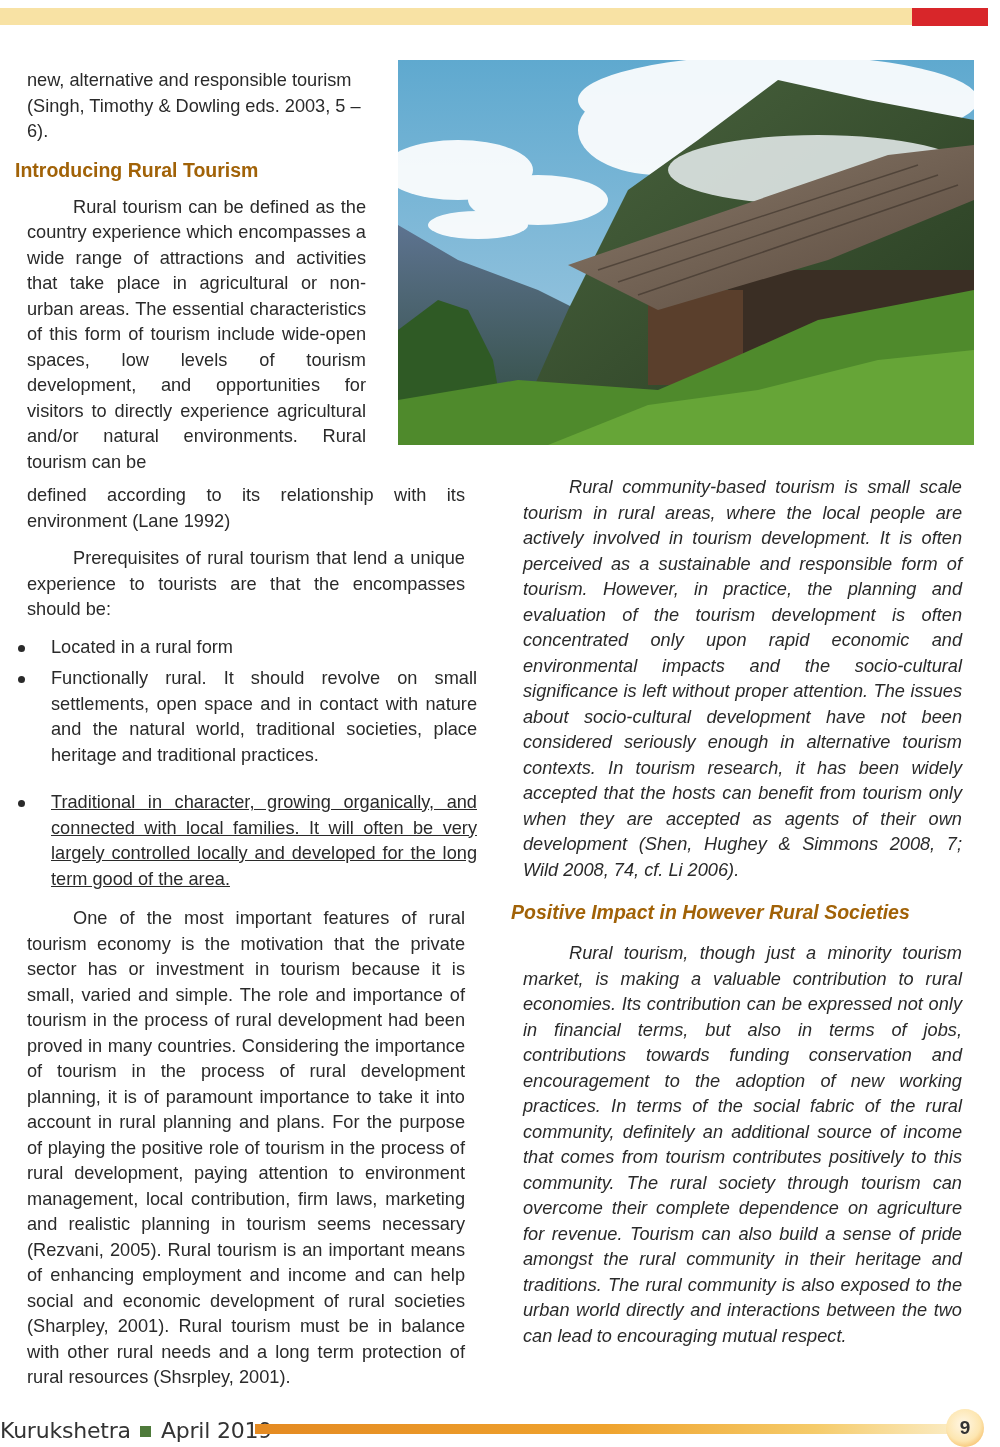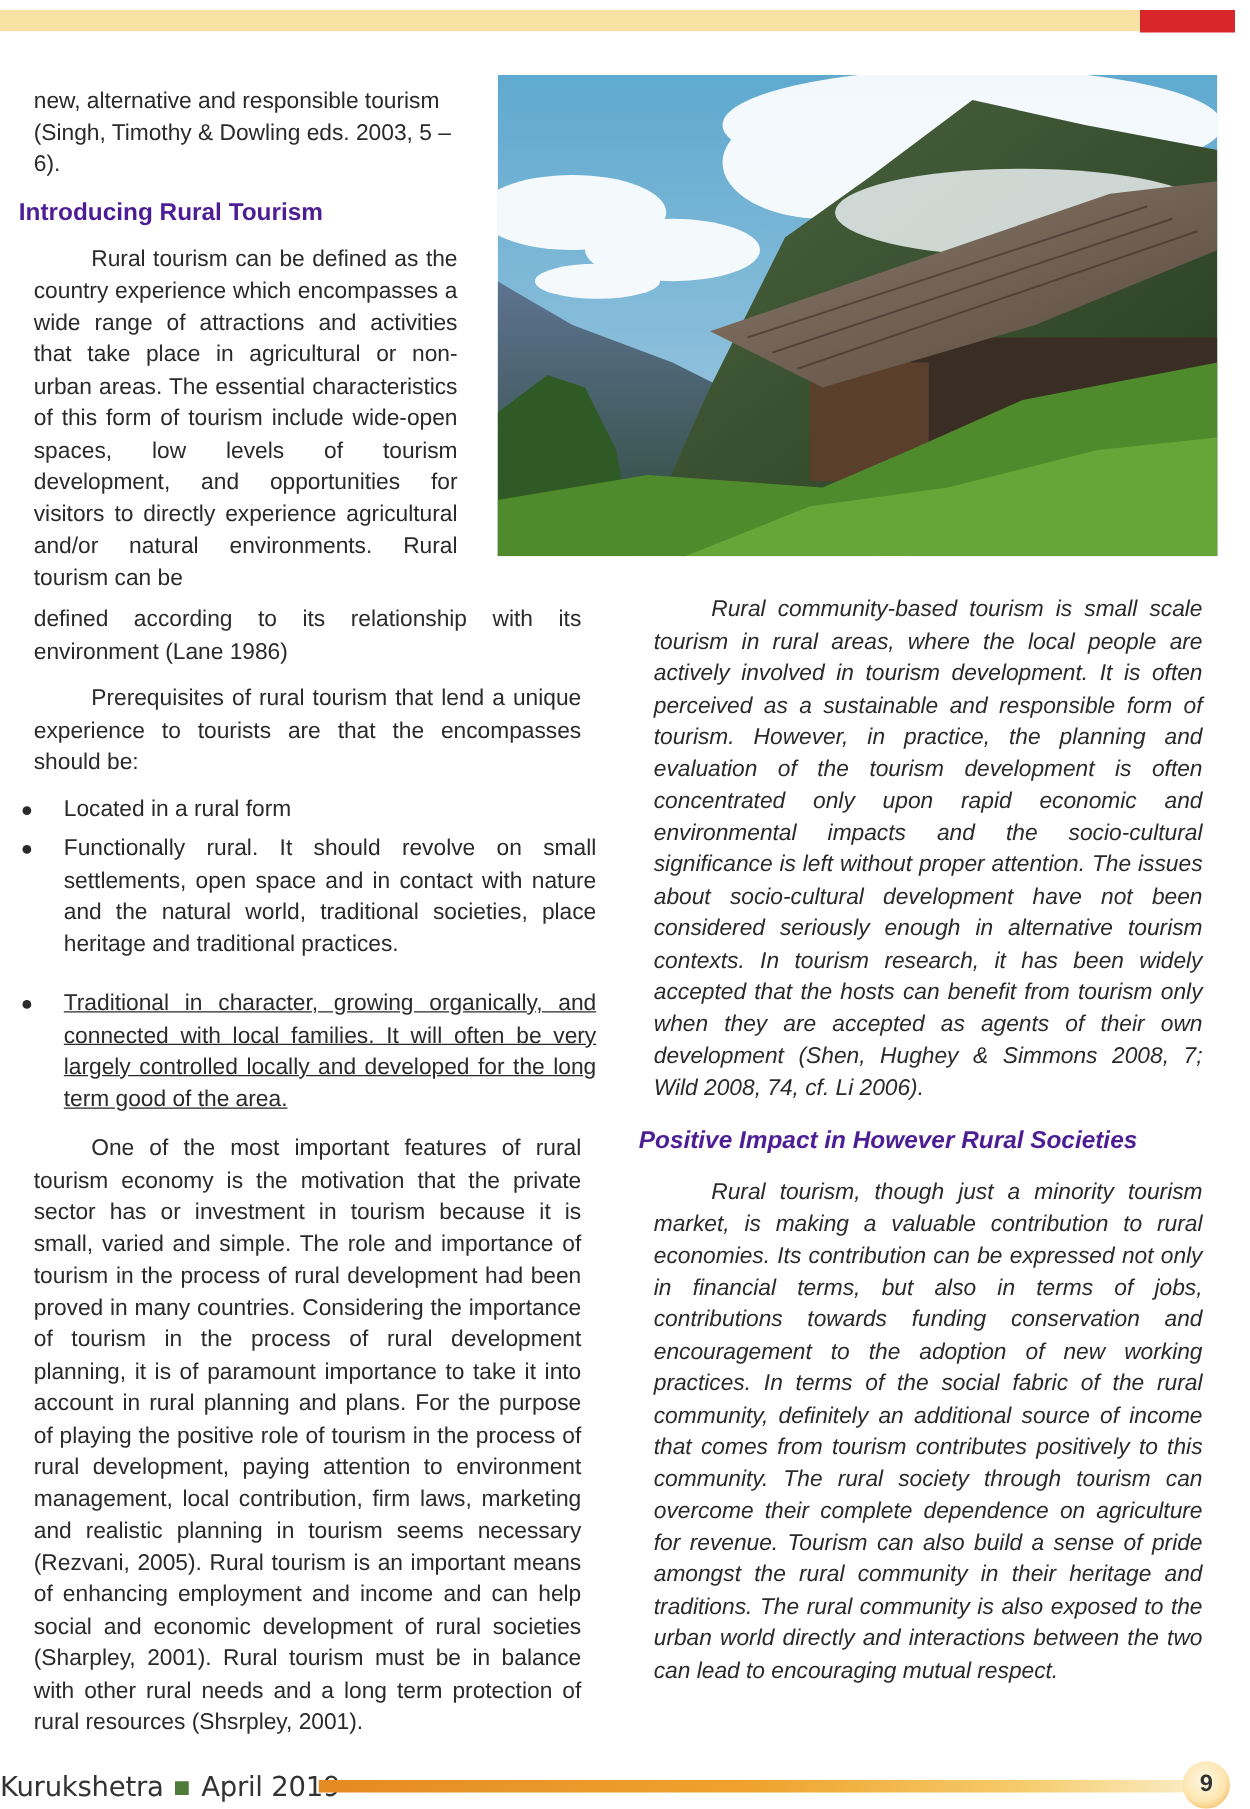--- a/index.html
+++ b/index.html
@@ -5,21 +5,21 @@
   html, body { margin: 0; padding: 0; background: #ffffff; }
   body { width: 1000px; height: 1447px; position: relative; overflow: hidden;
          font-family: "Liberation Sans", "DejaVu Sans", sans-serif; color: #2a2a2a; }
 
   .top-bar { position: absolute; left: 0; top: 8px; width: 912px; height: 17px; background: #f8e2a4; }
   .top-accent { position: absolute; left: 912px; top: 8px; width: 76px; height: 18px; background: #d8262a; }
 
   .col { position: absolute; font-size: 18.2px; line-height: 25.5px; text-align: justify; }
   .col p { margin: 12px; }
   .indent { text-indent: 46px; }
-  .heading { color: #4c1d95; font-weight: bold; font-size: 19.5px; line-height: 26px; margin: 0; }
+  .heading { color: #a16207; font-weight: bold; font-size: 19.5px; line-height: 26px; margin: 0; }
 
   #col-left-top { left: 15px; top: 56px; width: 363px; }
   #col-left-wide { left: 15px; top: 471px; width: 462px; }
   #col-right { left: 511px; top: 463px; width: 463px; font-style: italic; }
 
   .bullets { list-style: none; margin: 0; padding: 0; }
   .bullets li { position: relative; padding-left: 36px; text-align: justify; margin-top: 4px; }
   .bullets li .dot { position: absolute; left: 3px; top: 10px; width: 7px; height: 7px; border-radius: 50%; background: #2a2a2a; }
 
   .photo { position: absolute; left: 398px; top: 60px; width: 576px; height: 385px; overflow: hidden; }
@@ -40,21 +40,21 @@
 <div class="top-bar"></div>
 <div class="top-accent"></div>
 
 <div class="col" id="col-left-top">
   <p style="text-align:left;">new, alternative and responsible tourism (Singh, Timothy &amp; Dowling eds. 2003, 5 –6).</p>
   <h2 class="heading" style="margin-top:12px;margin-bottom:12px;">Introducing Rural Tourism</h2>
   <p class="indent">Rural tourism can be defined as the country experience which encompasses a wide range of attractions and activities that take place in agricultural or non-urban areas. The essential characteristics of this form of tourism include wide-open spaces, low levels of tourism development, and opportunities for visitors to directly experience agricultural and/or natural environments. Rural tourism can be</p>
 </div>
 
 <div class="col" id="col-left-wide">
-  <p>defined according to its relationship with its environment (Lane 1986)</p>
+  <p>defined according to its relationship with its environment (Lane 1992)</p>
   <p class="indent" style="margin-top:12px;">Prerequisites of rural tourism that lend a unique experience to tourists are that the encompasses should be:</p>
   <ul class="bullets">
     <li><span class="dot"></span><span>Located in a rural form</span></li>
     <li style="margin-top:6px;"><span class="dot"></span><span>Functionally rural. It should revolve on small settlements, open space and in contact with nature and the natural world, traditional societies, place heritage and traditional practices.</span></li>
     <li style="margin-top:22px;text-decoration:underline;"><span class="dot"></span><span>Traditional in character, growing organically, and connected with local families. It will often be very largely controlled locally and developed for the long term good of the area.</span></li>
   </ul>
   <p class="indent" style="margin-top:14px;">One of the most important features of rural tourism economy is the motivation that the private sector has or investment in tourism because it is small, varied and simple. The role and importance of tourism in the process of rural development had been proved in many countries. Considering the importance of tourism in the process of rural development planning, it is of paramount importance to take it into account in rural planning and plans. For the purpose of playing the positive role of tourism in the process of rural development, paying attention to environment management, local contribution, firm laws, marketing and realistic planning in tourism seems necessary (Rezvani, 2005). Rural tourism is an important means of enhancing employment and income and can help social and economic development of rural societies (Sharpley, 2001). Rural tourism must be in balance with other rural needs and a long term protection of rural resources (Shsrpley, 2001).</p>
 </div>
 
 <div class="photo">

